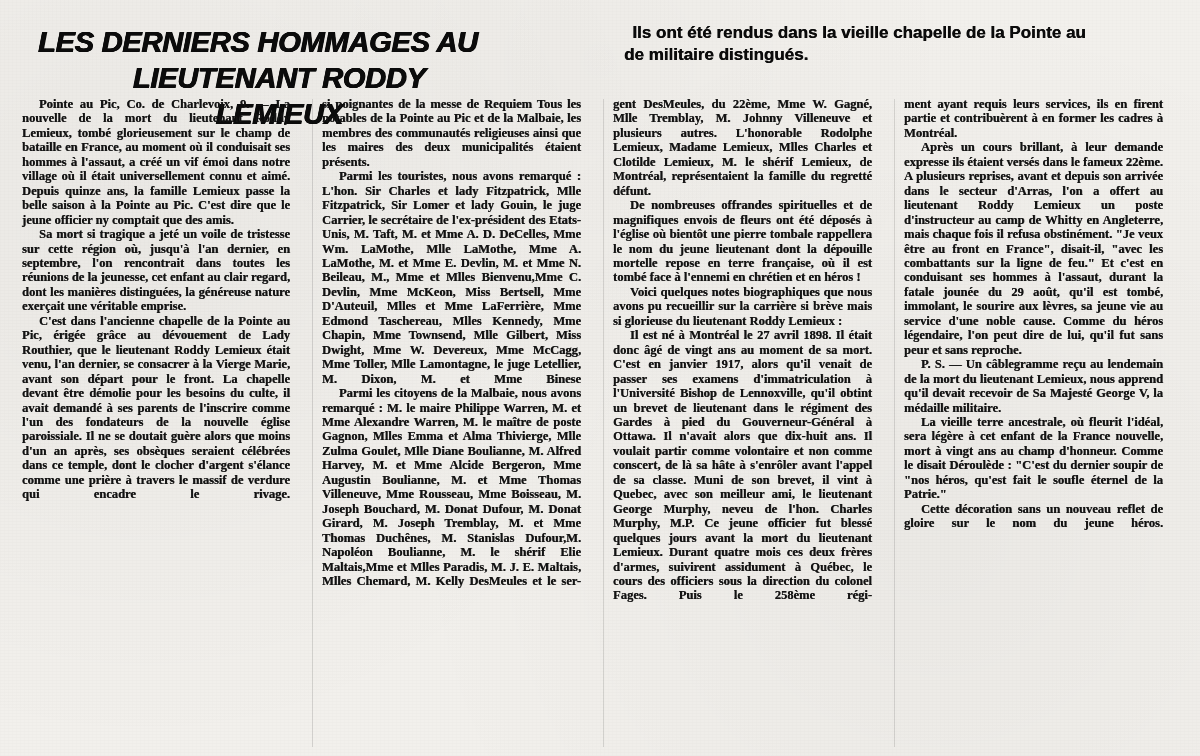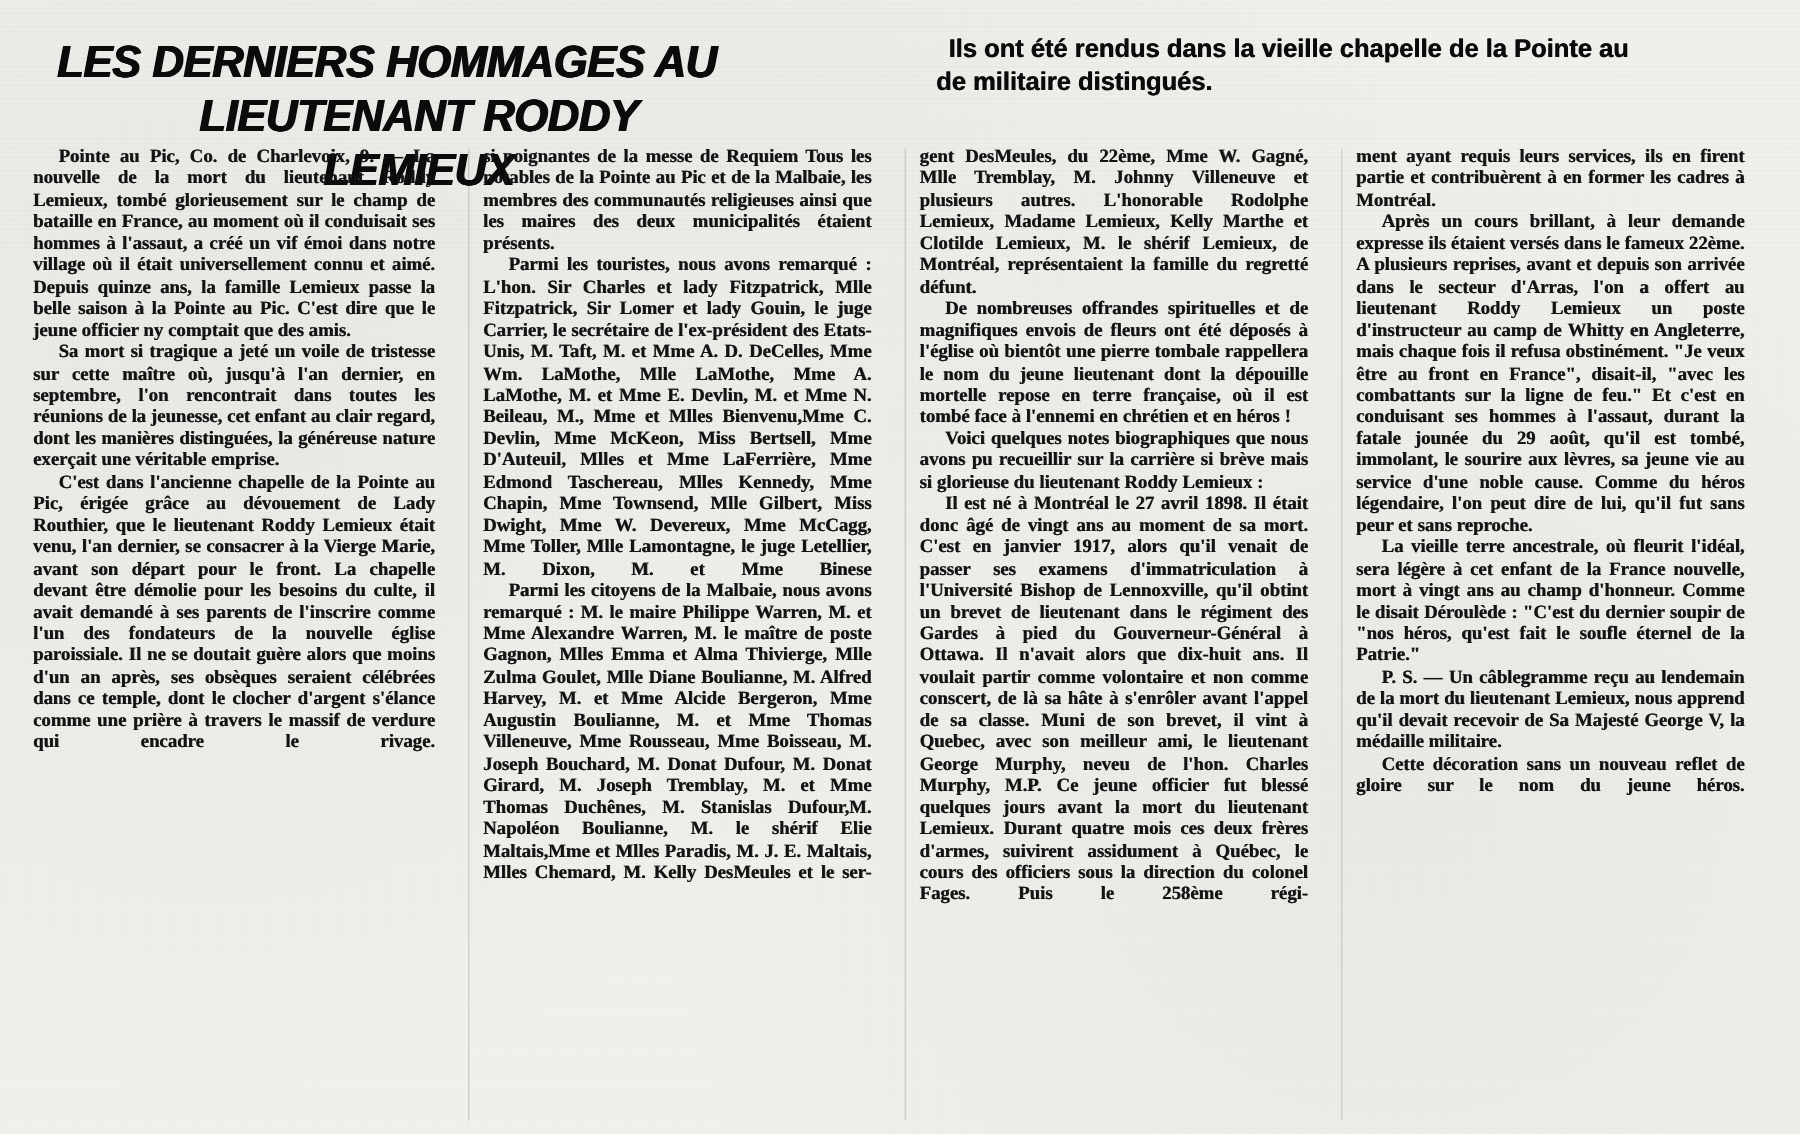--- a/index.html
+++ b/index.html
@@ -152,45 +152,45 @@
       <span class="sh-line sh-line-3">de militaire distingués.</span>
     </h2>
 
   </div>
 
   <div class="columns">
 
     <div class="col">
 
       <p class="para">Pointe au Pic, Co. de Charlevoix, 9. — La nouvelle de la mort du lieutenant Roddy Lemieux, tombé glorieusement sur le champ de bataille en France, au moment où il conduisait ses hommes à l'assaut, a créé un vif émoi dans notre village où il était universellement connu et aimé. Depuis quinze ans, la famille Lemieux passe la belle saison à la Pointe au Pic. C'est dire que le jeune officier ny comptait que des amis.</p>
-      <p class="para">Sa mort si tragique a jeté un voile de tristesse sur cette maître où, jusqu'à l'an dernier, en septembre, l'on rencontrait dans toutes les réunions de la jeunesse, cet enfant au clair regard, dont les manières distinguées, la généreuse nature exerçait une véritable emprise.</p>
+      <p class="para">Sa mort si tragique a jeté un voile de tristesse sur cette région où, jusqu'à l'an dernier, en septembre, l'on rencontrait dans toutes les réunions de la jeunesse, cet enfant au clair regard, dont les manières distinguées, la généreuse nature exerçait une véritable emprise.</p>
       <p class="para">C'est dans l'ancienne chapelle de la Pointe au Pic, érigée grâce au dévouement de Lady Routhier, que le lieutenant Roddy Lemieux était venu, l'an dernier, se consacrer à la Vierge Marie, avant son départ pour le front. La chapelle devant être démolie pour les besoins du culte, il avait demandé à ses parents de l'inscrire comme l'un des fondateurs de la nouvelle église paroissiale. Il ne se doutait guère alors que moins d'un an après, ses obsèques seraient célébrées dans ce temple, dont le clocher d'argent s'élance comme une prière à travers le massif de verdure qui encadre le rivage.</p>
     </div>
 
     <div class="col">
       <div class="rule"></div>
       <p class="para cont">si poignantes de la messe de Requiem Tous les notables de la Pointe au Pic et de la Malbaie, les membres des communautés religieuses ainsi que les maires des deux municipalités étaient présents.</p>
       <p class="para full-justify">Parmi les touristes, nous avons remarqué : L'hon. Sir Charles et lady Fitzpatrick, Mlle Fitzpatrick, Sir Lomer et lady Gouin, le juge Carrier, le secrétaire de l'ex-président des Etats-Unis, M. Taft, M. et Mme A. D. DeCelles, Mme Wm. LaMothe, Mlle LaMothe, Mme A. LaMothe, M. et Mme E. Devlin, M. et Mme N. Beileau, M., Mme et Mlles Bienvenu,Mme C. Devlin, Mme McKeon, Miss Bertsell, Mme D'Auteuil, Mlles et Mme LaFerrière, Mme Edmond Taschereau, Mlles Kennedy, Mme Chapin, Mme Townsend, Mlle Gilbert, Miss Dwight, Mme W. Devereux, Mme McCagg, Mme Toller, Mlle Lamontagne, le juge Letellier, M. Dixon, M. et Mme Binese</p>
       <p class="para full-justify">Parmi les citoyens de la Malbaie, nous avons remarqué : M. le maire Philippe Warren, M. et Mme Alexandre Warren, M. le maître de poste Gagnon, Mlles Emma et Alma Thivierge, Mlle Zulma Goulet, Mlle Diane Boulianne, M. Alfred Harvey, M. et Mme Alcide Bergeron, Mme Augustin Boulianne, M. et Mme Thomas Villeneuve, Mme Rousseau, Mme Boisseau, M. Joseph Bouchard, M. Donat Dufour, M. Donat Girard, M. Joseph Tremblay, M. et Mme Thomas Duchênes, M. Stanislas Dufour,M. Napoléon Boulianne, M. le shérif Elie Maltais,Mme et Mlles Paradis, M. J. E. Maltais, Mlles Chemard, M. Kelly DesMeules et le ser-</p>
     </div>
 
     <div class="col">
       <div class="rule"></div>
-      <p class="para cont">gent DesMeules, du 22ème, Mme W. Gagné, Mlle Tremblay, M. Johnny Villeneuve et plusieurs autres. L'honorable Rodolphe Lemieux, Madame Lemieux, Kelly Marthe et Clotilde Lemieux, M. le shérif Lemieux, de Montréal, représentaient la famille du regretté défunt.</p>
+      <p class="para cont">gent DesMeules, du 22ème, Mme W. Gagné, Mlle Tremblay, M. Johnny Villeneuve et plusieurs autres. L'honorable Rodolphe Lemieux, Madame Lemieux, Mlles Charles et Clotilde Lemieux, M. le shérif Lemieux, de Montréal, représentaient la famille du regretté défunt.</p>
       <p class="para">De nombreuses offrandes spirituelles et de magnifiques envois de fleurs ont été déposés à l'église où bientôt une pierre tombale rappellera le nom du jeune lieutenant dont la dépouille mortelle repose en terre française, où il est tombé face à l'ennemi en chrétien et en héros !</p>
       <p class="para">Voici quelques notes biographiques que nous avons pu recueillir sur la carrière si brève mais si glorieuse du lieutenant Roddy Lemieux :</p>
       <p class="para full-justify">Il est né à Montréal le 27 avril 1898. Il était donc âgé de vingt ans au moment de sa mort. C'est en janvier 1917, alors qu'il venait de passer ses examens d'immatriculation à l'Université Bishop de Lennoxville, qu'il obtint un brevet de lieutenant dans le régiment des Gardes à pied du Gouverneur-Général à Ottawa. Il n'avait alors que dix-huit ans. Il voulait partir comme volontaire et non comme conscert, de là sa hâte à s'enrôler avant l'appel de sa classe. Muni de son brevet, il vint à Quebec, avec son meilleur ami, le lieutenant George Murphy, neveu de l'hon. Charles Murphy, M.P. Ce jeune officier fut blessé quelques jours avant la mort du lieutenant Lemieux. Durant quatre mois ces deux frères d'armes, suivirent assidument à Québec, le cours des officiers sous la direction du colonel Fages. Puis le 258ème régi-</p>
     </div>
 
     <div class="col">
       <div class="rule"></div>
       <p class="para cont">ment ayant requis leurs services, ils en firent partie et contribuèrent à en former les cadres à Montréal.</p>
       <p class="para">Après un cours brillant, à leur demande expresse ils étaient versés dans le fameux 22ème. A plusieurs reprises, avant et depuis son arrivée dans le secteur d'Arras, l'on a offert au lieutenant Roddy Lemieux un poste d'instructeur au camp de Whitty en Angleterre, mais chaque fois il refusa obstinément. "Je veux être au front en France", disait-il, "avec les combattants sur la ligne de feu." Et c'est en conduisant ses hommes à l'assaut, durant la fatale jounée du 29 août, qu'il est tombé, immolant, le sourire aux lèvres, sa jeune vie au service d'une noble cause. Comme du héros légendaire, l'on peut dire de lui, qu'il fut sans peur et sans reproche.</p>
+      <p class="para">P. S. — Un câblegramme reçu au lendemain de la mort du lieutenant Lemieux, nous apprend qu'il devait recevoir de Sa Majesté George V, la médaille militaire.</p>
       <p class="para">La vieille terre ancestrale, où fleurit l'idéal, sera légère à cet enfant de la France nouvelle, mort à vingt ans au champ d'honneur. Comme le disait Déroulède : "C'est du dernier soupir de "nos héros, qu'est fait le soufle éternel de la Patrie."</p>
-      <p class="para">P. S. — Un câblegramme reçu au lendemain de la mort du lieutenant Lemieux, nous apprend qu'il devait recevoir de Sa Majesté George V, la médaille militaire.</p>
       <p class="para">Cette décoration sans un nouveau reflet de gloire sur le nom du jeune héros.</p>
     </div>
 
   </div>
 
   <div class="grain"></div>
 
 </div>
 
 </body></html>

